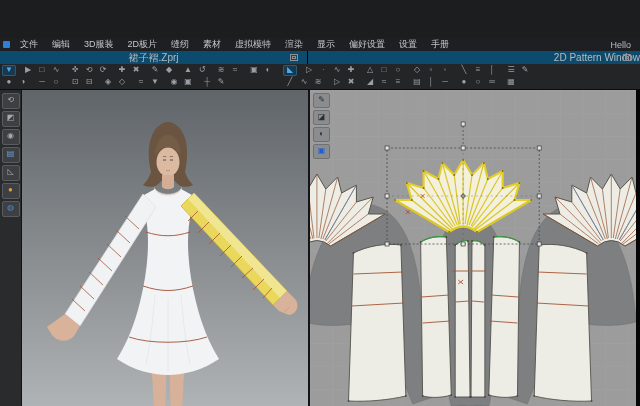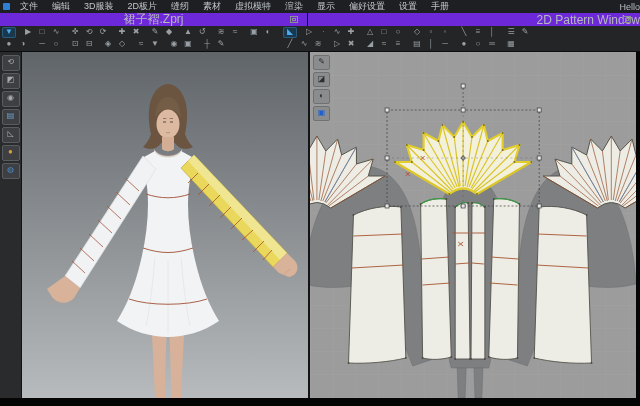--- a/index.html
+++ b/index.html
@@ -1,24 +1,24 @@
 <!DOCTYPE html>
 <html style="--accent: #4fa8e8;"><head>
 <meta charset="utf-8">
 <style>
   html,body{margin:0;padding:0;background:#000;}
   .app{width:640px;height:406px;position:relative;background:#1b1d1f;overflow:hidden;
        font-family:"Liberation Sans","DejaVu Sans",sans-serif;-webkit-font-smoothing:antialiased;}
   
-  .menubar{height:13px;display:flex;align-items:center;background:#1d1f22;color:#c3c7cb;font-size:9px;}
+  .menubar{height:13px;display:flex;align-items:center;background:#1d1f22;color:#c3c7cb;font-size:9px;margin-top:38px;}
   .logo{width:7px;height:7px;margin:0 3px 0 3px;background:#2f7fd4;border-radius:1px;flex:none;}
   .menu-item{padding:0 7px;line-height:13px;white-space:nowrap;cursor:default;}
-  .menu-right{margin-left:auto;color:#b9bdc1;}
+  .menu-right{margin-left:auto;padding-right:9px;color:#b9bdc1;}
   
-  .titlebar{height:13px;display:flex;background:#6d28d9;color:#b6babd;font-size:12px;}
+  .titlebar{height:13px;display:flex;background:#0c4a6e;color:#b6babd;font-size:10px;}
   .tsec{position:relative;display:flex;align-items:center;justify-content:center;}
   .tsec.left{width:308px;border-right:1px solid #000;box-sizing:border-box;}
   .tsec.right{flex:1;justify-content:flex-end;}
   .float-ico{position:absolute;right:9px;top:3px;width:6px;height:5px;border:1px solid #8d9195;}
   .float-ico::after{content:"";position:absolute;left:1px;top:1px;width:2px;height:1px;border:1px solid #8d9195;}
   
   .toolbar{height:26px;background:#232527;border-bottom:1px solid #0b0c0d;box-sizing:border-box;}
   .tbrow{height:12px;display:flex;align-items:center;overflow:hidden;}
   .tbsec{display:flex;align-items:center;flex:none;}
   .tbsec.s3d{width:283px;padding-left:2px;box-sizing:border-box;overflow:hidden;}

